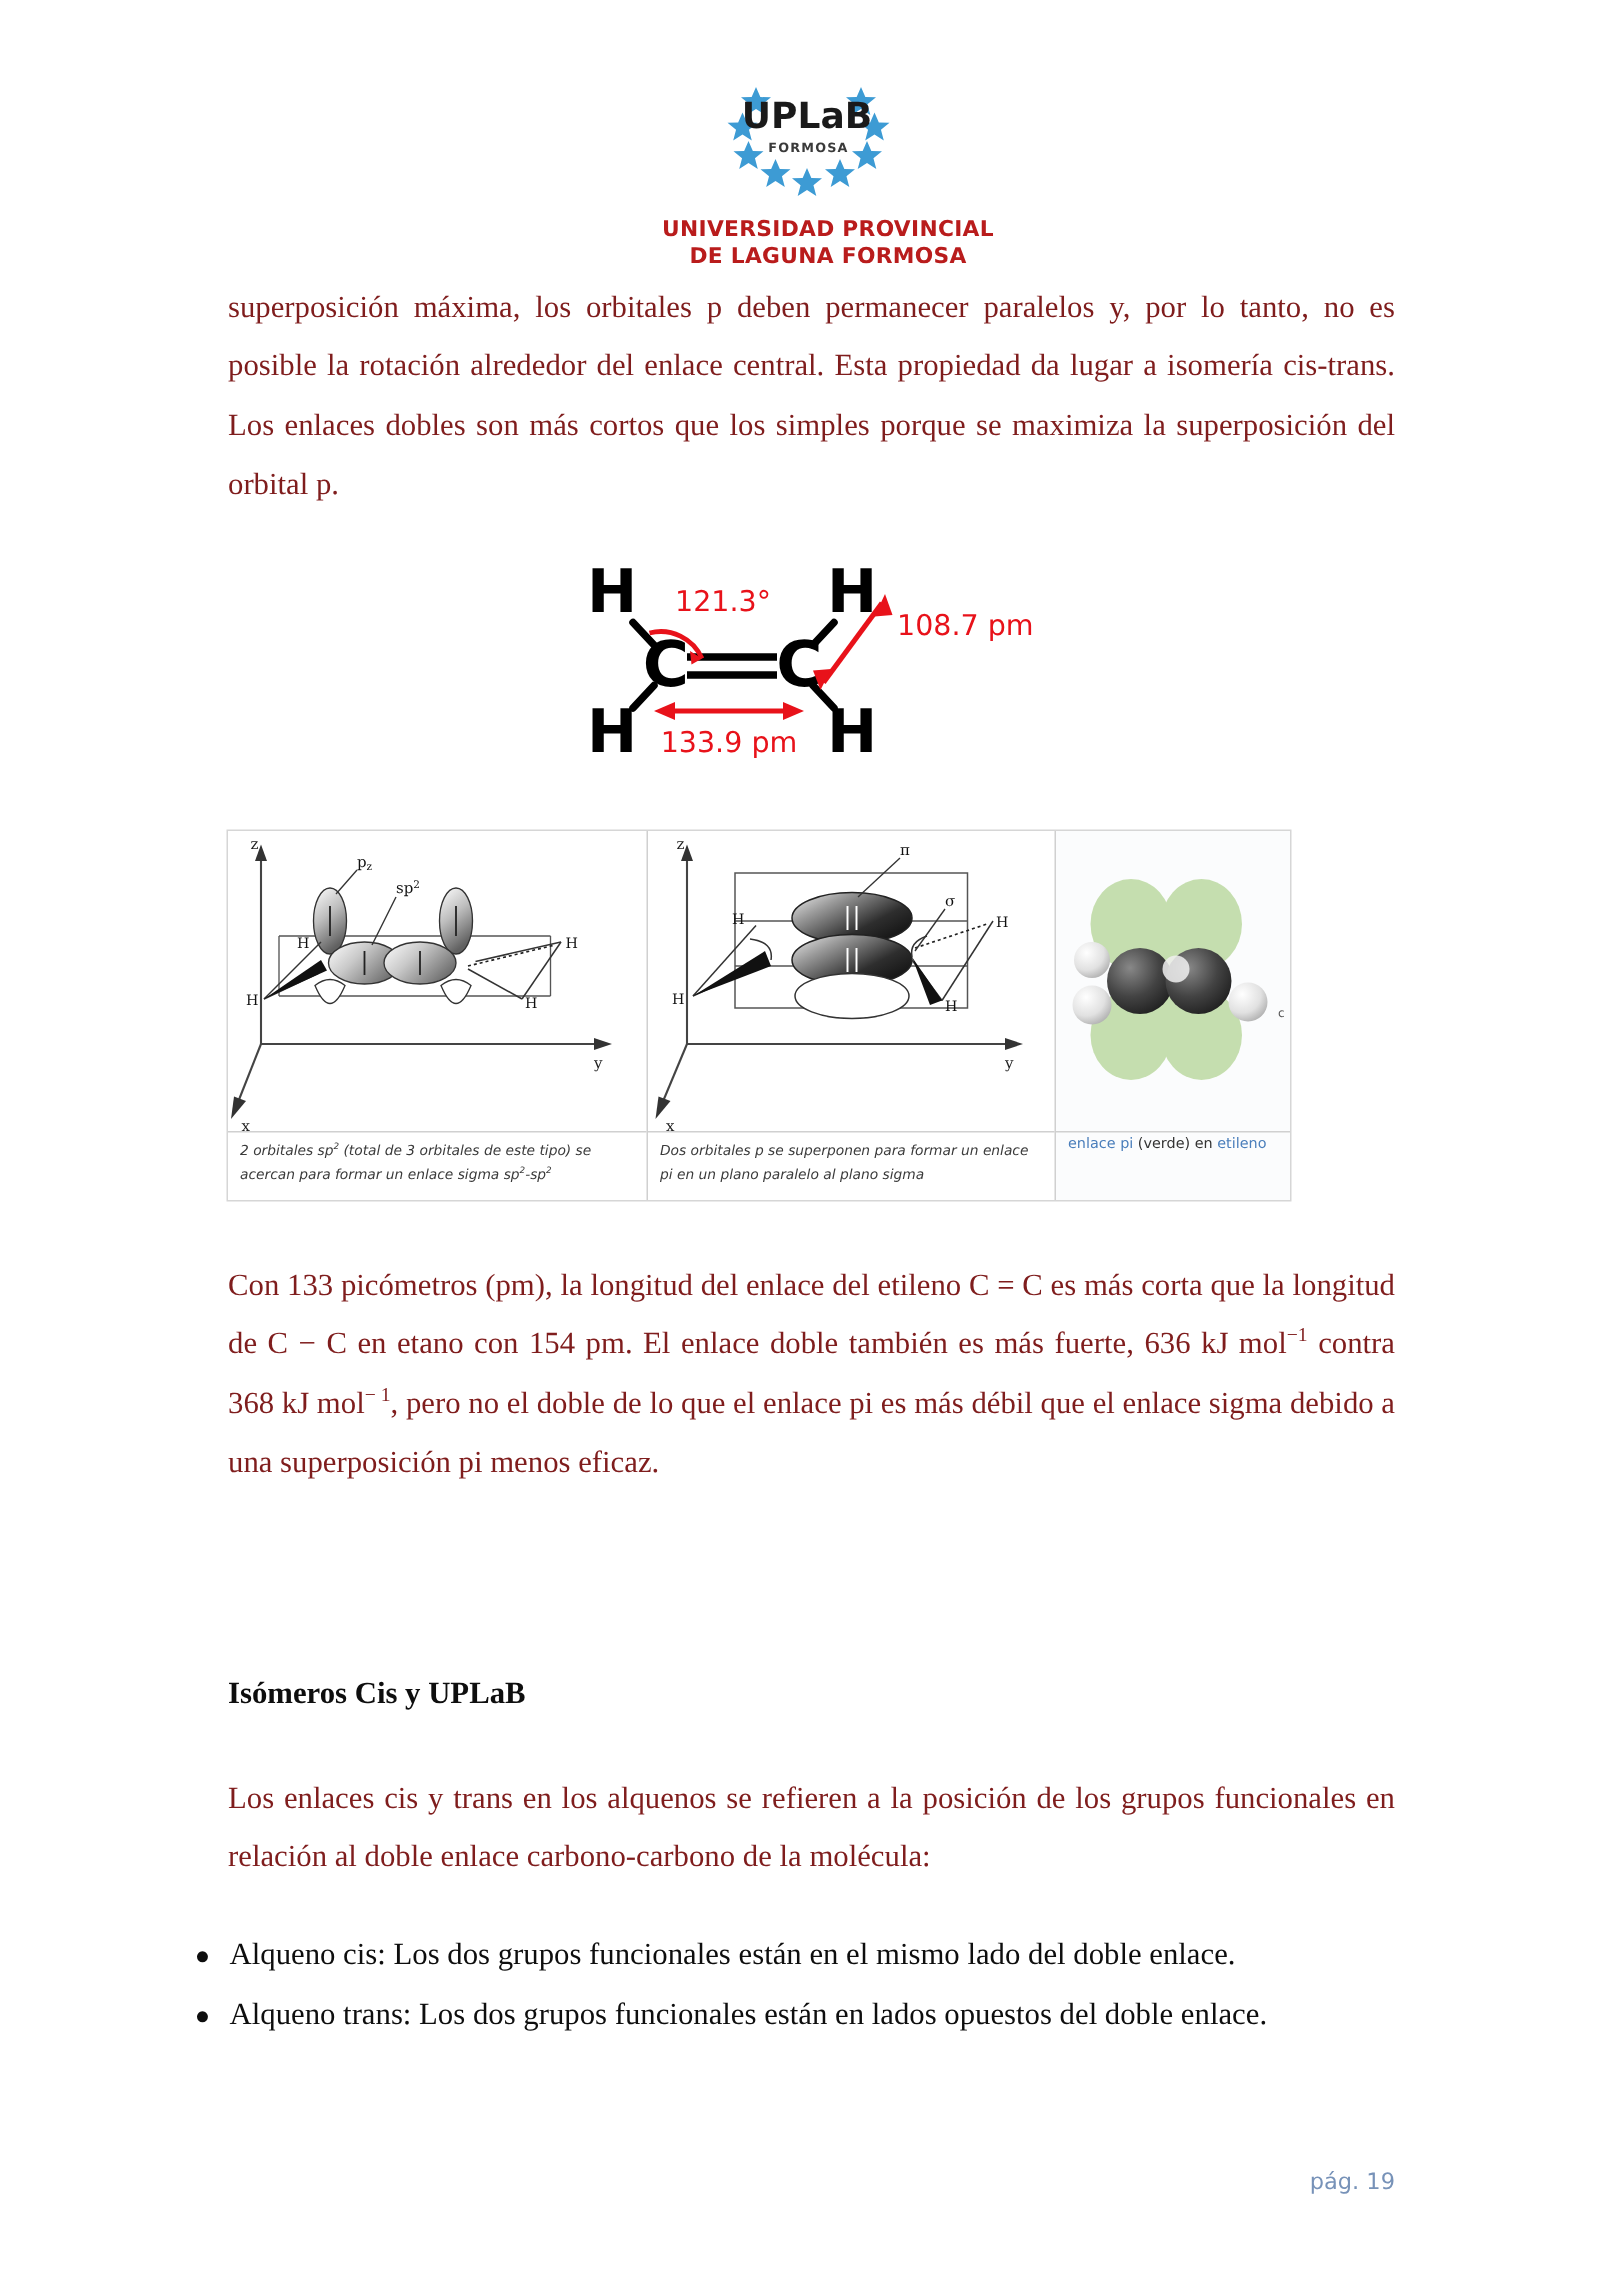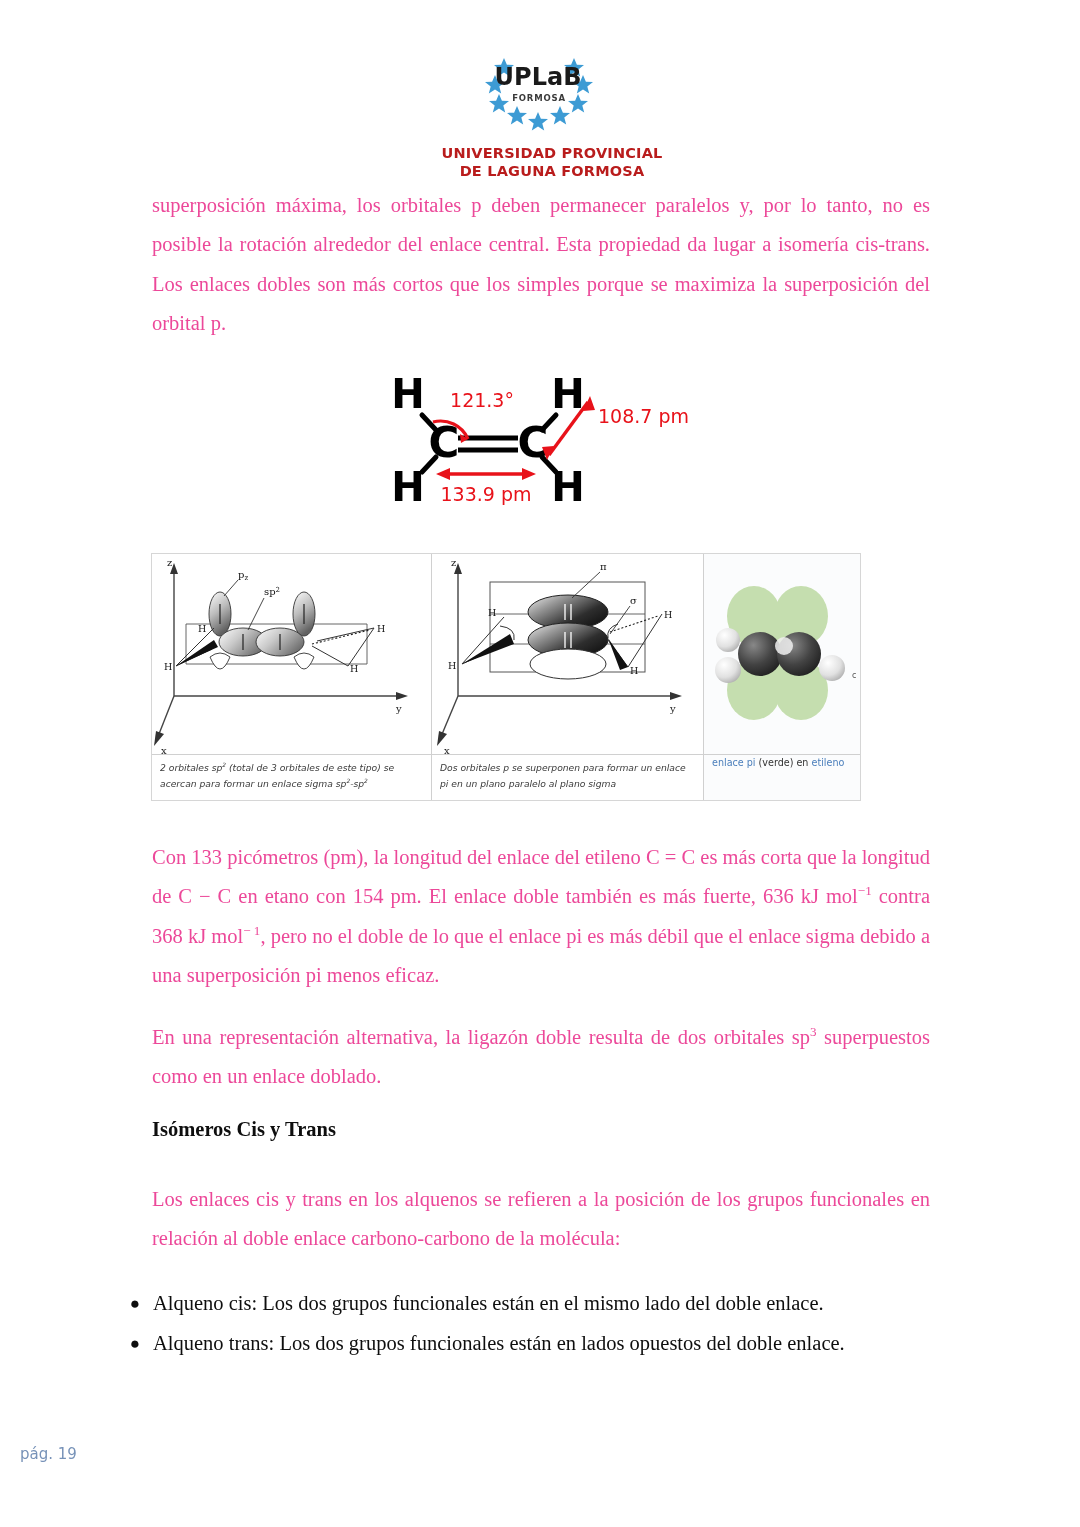--- a/index.html
+++ b/index.html
@@ -41,21 +41,21 @@
     line-height: 1.22;
   }
 
   
   .body-text {
     position: absolute;
     left: 152px;
     width: 778px;
     font-size: 20.5px;
     line-height: 1.92;
-    color: #ec4899;
+    color: #7f1d1d;
     text-align: justify;
     text-justify: inter-word;
   }
   .para-1 { top: 186px; }
   .para-2 { top: 838px; }
   .para-3 { top: 1018px; }
   .para-4 { top: 1180px; }
 
   .heading-cis {
     position: absolute;
@@ -149,24 +149,24 @@
 
   
   .molecule-c { position: absolute; left: 0; top: 0; }
 
   
   .footer {
     position: absolute;
     left: 0;
     top: 1445px;
     width: 930px;
+    text-align: right;
     font-family: "DejaVu Sans", sans-serif;
     font-size: 15px;
     color: #7792b8;
-    padding-left: 20px;
   }
 </style>
 </head>
 <body>
 
 <div class="page">
 
   <div class="logo-block">
     <div class="logo-emblem">
       <svg width="150" height="85" viewBox="0 0 150 85" xmlns="http://www.w3.org/2000/svg">
@@ -442,25 +442,22 @@
         <span class="lnk">enlace pi</span><span> (verde) en </span><span class="lnk">etileno</span>
       </div>
     </div>
 
   </div>
 
   <div class="body-text para-2">
     <span>Con 133 picómetros (pm), la longitud del enlace del etileno C = C es más corta que la longitud de C − C en etano con 154 pm. El enlace doble también es más fuerte, 636 kJ mol</span><sup class="sp">−1</sup><span> contra 368 kJ mol</span><sup class="sp">− 1</sup><span>, pero no el doble de lo que el enlace pi es más débil que el enlace sigma debido a una superposición pi menos eficaz.</span>
   </div>
 
-  <div class="body-text para-3">
-    <span>En una representación alternativa, la ligazón doble resulta de dos orbitales sp</span><sup class="sp">3</sup><span> superpuestos como en un enlace doblado.</span>
-  </div>
-
-  <div class="heading-cis">Isómeros Cis y Trans</div>
+
+  <div class="heading-cis">Isómeros Cis y UPLaB</div>
 
   <div class="body-text para-4">Los enlaces cis y trans en los alquenos se refieren a la posición de los grupos funcionales en relación al doble enlace carbono-carbono de la molécula:</div>
 
   <div class="bullets">
     <div class="bullet-row">
       <div class="bullet-dot">●</div>
       <div class="bullet-text">Alqueno cis: Los dos grupos funcionales están en el mismo lado del doble enlace.</div>
     </div>
     <div class="bullet-row">
       <div class="bullet-dot">●</div>

